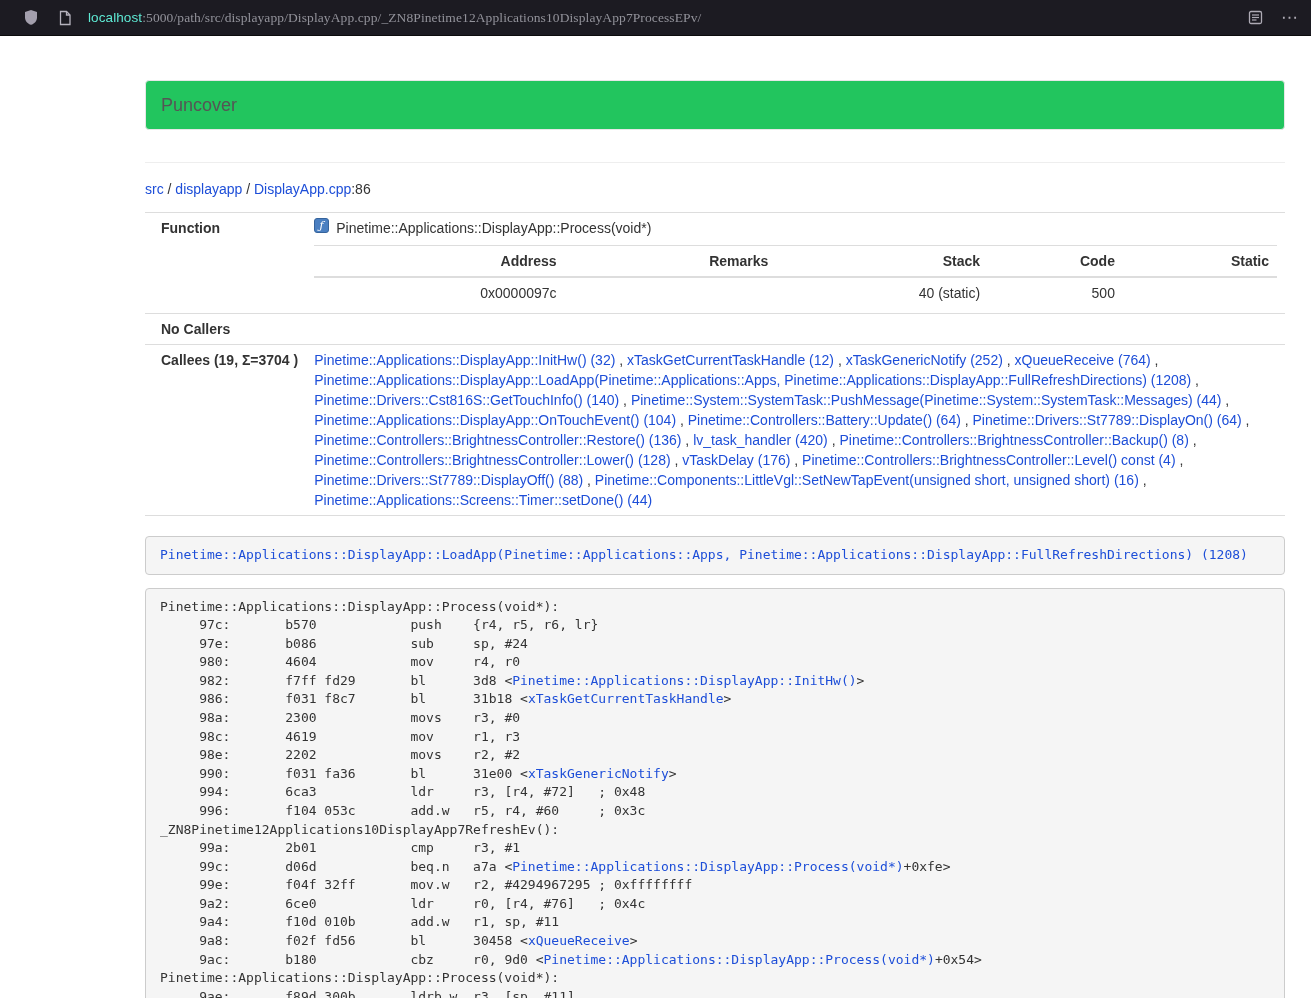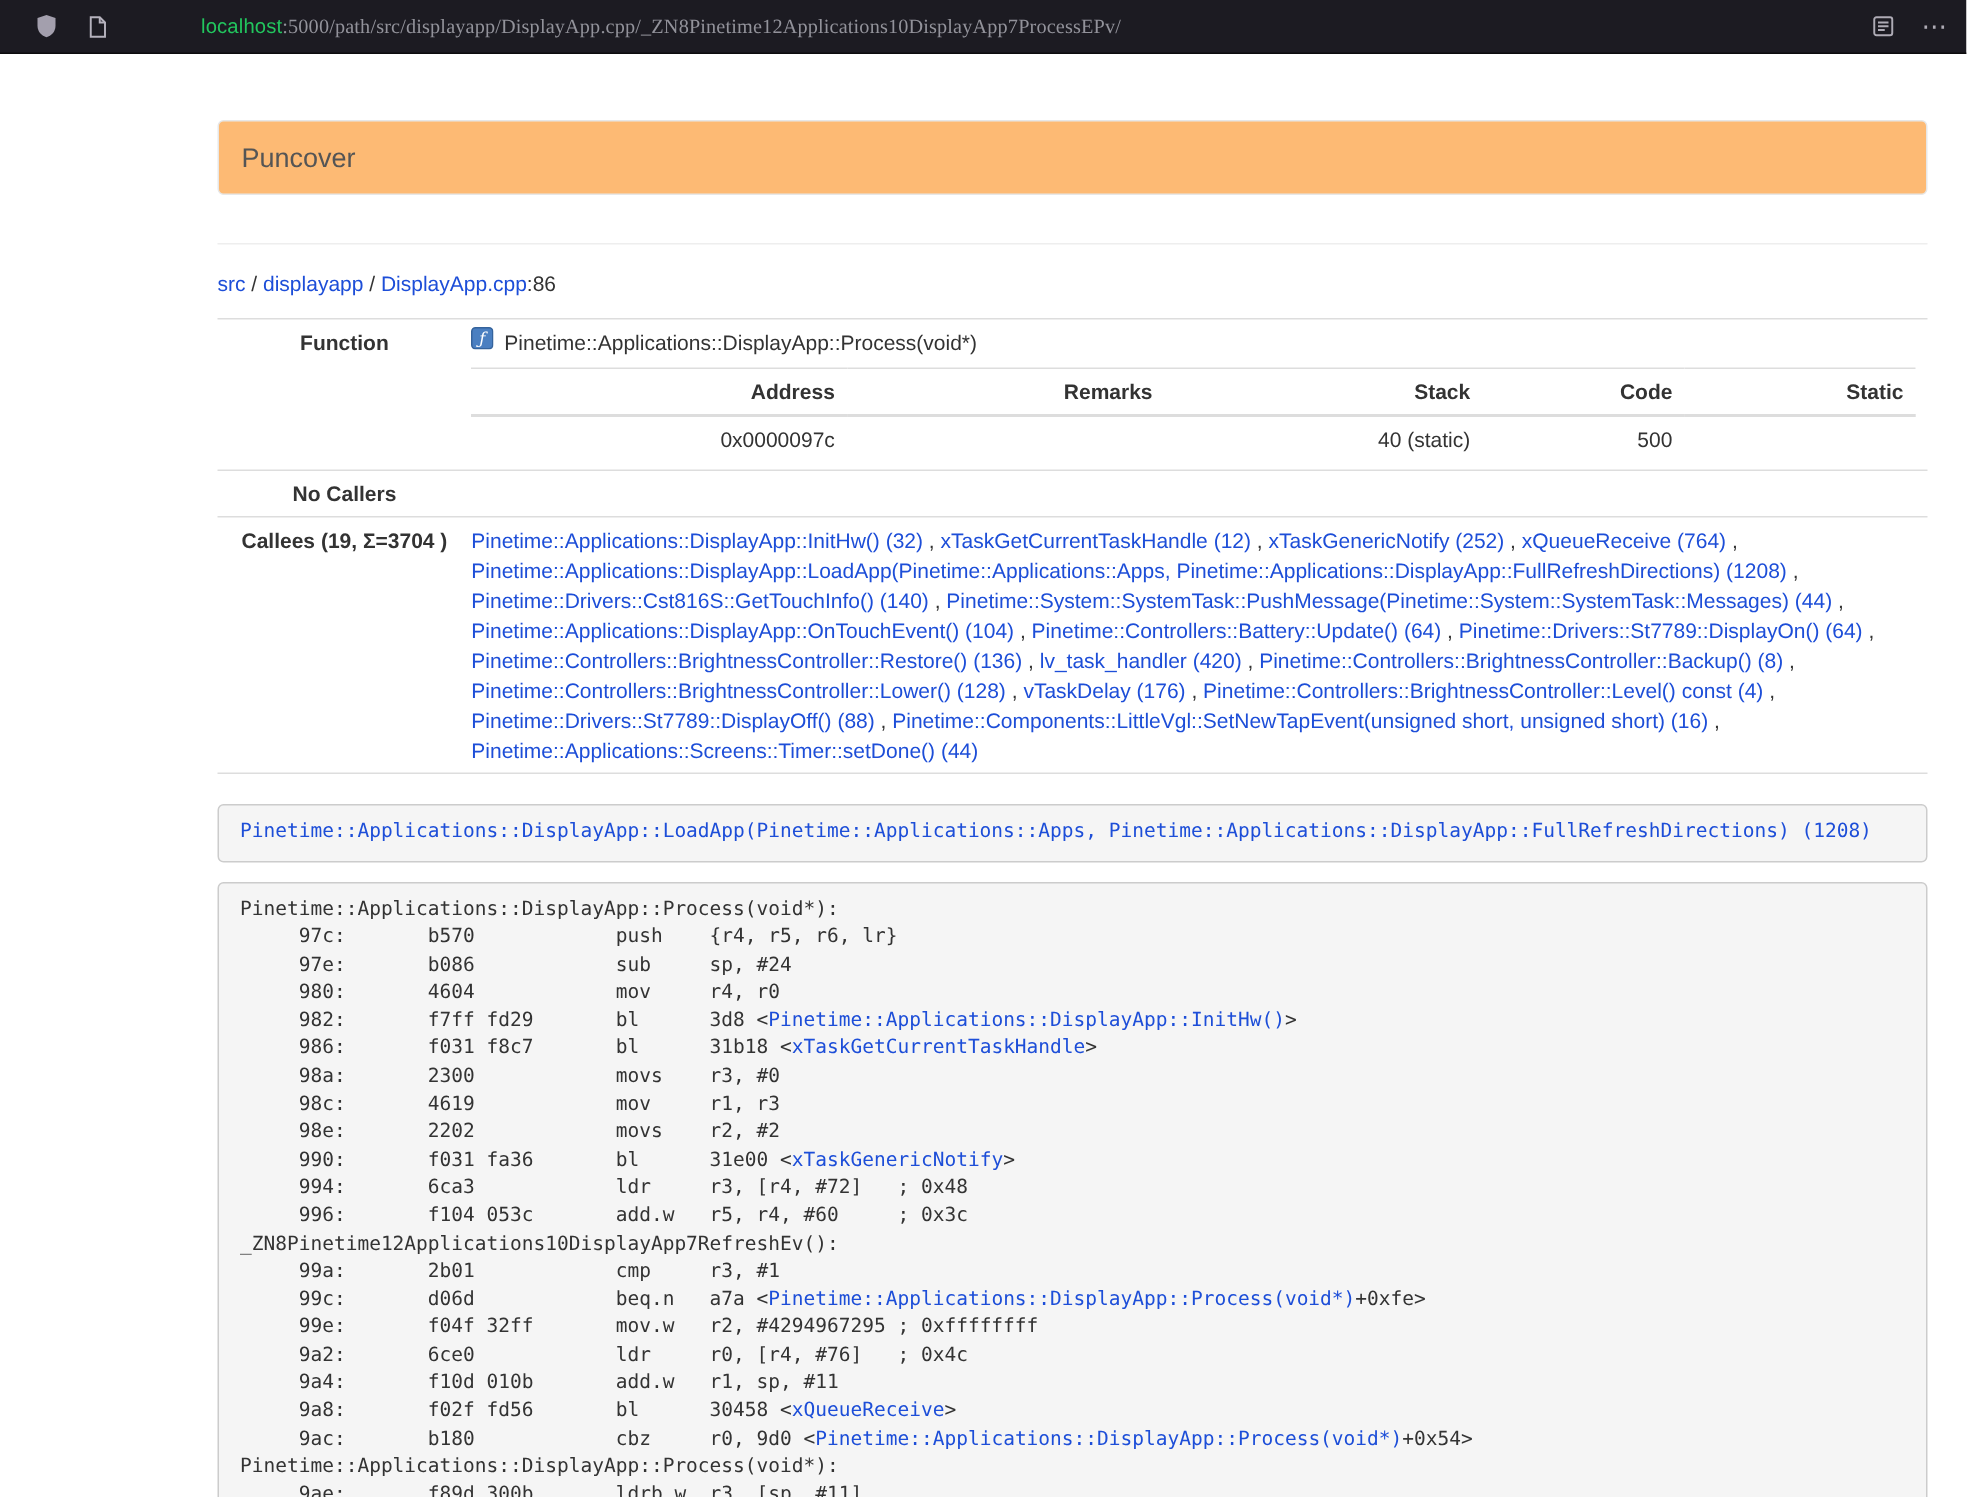--- a/index.html
+++ b/index.html
@@ -7,35 +7,35 @@
   body {
     width:1311px; height:998px; overflow:hidden; background:#ffffff;
     font-family:"Liberation Sans", sans-serif; font-size:14px; color:#333;
   }
   
   .toolbar { height:36px; background:#1c1b22; display:flex; align-items:center; border-bottom:1px solid #0c0c0d; }
   .tb-icon { display:inline-flex; align-items:center; justify-content:center; width:20px; height:20px; flex:0 0 auto; }
   .tb-shield { margin-left:21px; }
   .tb-page { margin-left:14px; }
   .urlbar { flex:1 1 auto; margin-left:13px; font-size:13.5px; white-space:nowrap; overflow:hidden; letter-spacing:0.1px; }
-  .url-host { color:#22c55e;margin-left:46px; }
+  .url-host { color:#5eead4; }
   .url-path { color:#92929a;font-family:Liberation Serif, serif; }
   .tb-reader { margin-left:12px; }
   .tb-dots { color:#aeabb5; font-size:17px; line-height:1; padding:0 13px 0 16px; cursor:pointer; }
   
   .container { width:1140px; margin-left:145px; }
-  .navbar { margin-top:44px; height:50px; background:#fdba74; border:1px solid #e7e7e7; border-radius:4px; display:flex; align-items:center; }
+  .navbar { margin-top:44px; height:50px; background:#22c55e; border:1px solid #e7e7e7; border-radius:4px; display:flex; align-items:center; }
   .brand { padding:0 15px; font-size:18px; color:#555; text-decoration:none; cursor:pointer; }
   hr.divider { border:0; border-top:1px solid #eee; margin:32px 0 0 0; }
   .breadcrumb-line { margin-top:16px; line-height:20px; }
   .lnk { color:#1d4ed8; text-decoration:none; cursor:pointer; }
   
   .fn-table { width:100%; border-collapse:collapse; margin-top:13px; }
   .fn-table > tbody > tr > th {
-    width:155px; text-align:center; vertical-align:top; font-weight:bold;
+    width:155px; text-align:left; vertical-align:top; font-weight:bold;
     padding:5px 8px 5px 16px; border-top:1px solid #ddd; white-space:nowrap; line-height:20px;
   }
   .fn-table > tbody > tr > td { vertical-align:top; padding:5px 8px; border-top:1px solid #ddd; line-height:20px; }
   .fn-table > tbody > tr:last-child > th,
   .fn-table > tbody > tr:last-child > td { border-bottom:1px solid #ddd; }
   .fn-name-line { display:flex; align-items:center; gap:7px; padding:0 0 4px 0; }
   .addr-table { width:100%; border-collapse:collapse; margin-top:3px; }
   .addr-table th { text-align:right; font-weight:bold; padding:5px 8px; border-top:1px solid #ddd; border-bottom:2px solid #ddd; line-height:20px; }
   .addr-table td { padding:5px 8px; line-height:20px; height:30px;text-align:right; }
   .addr-table th:nth-child(1), .addr-table td:nth-child(1) { width:26%; }

